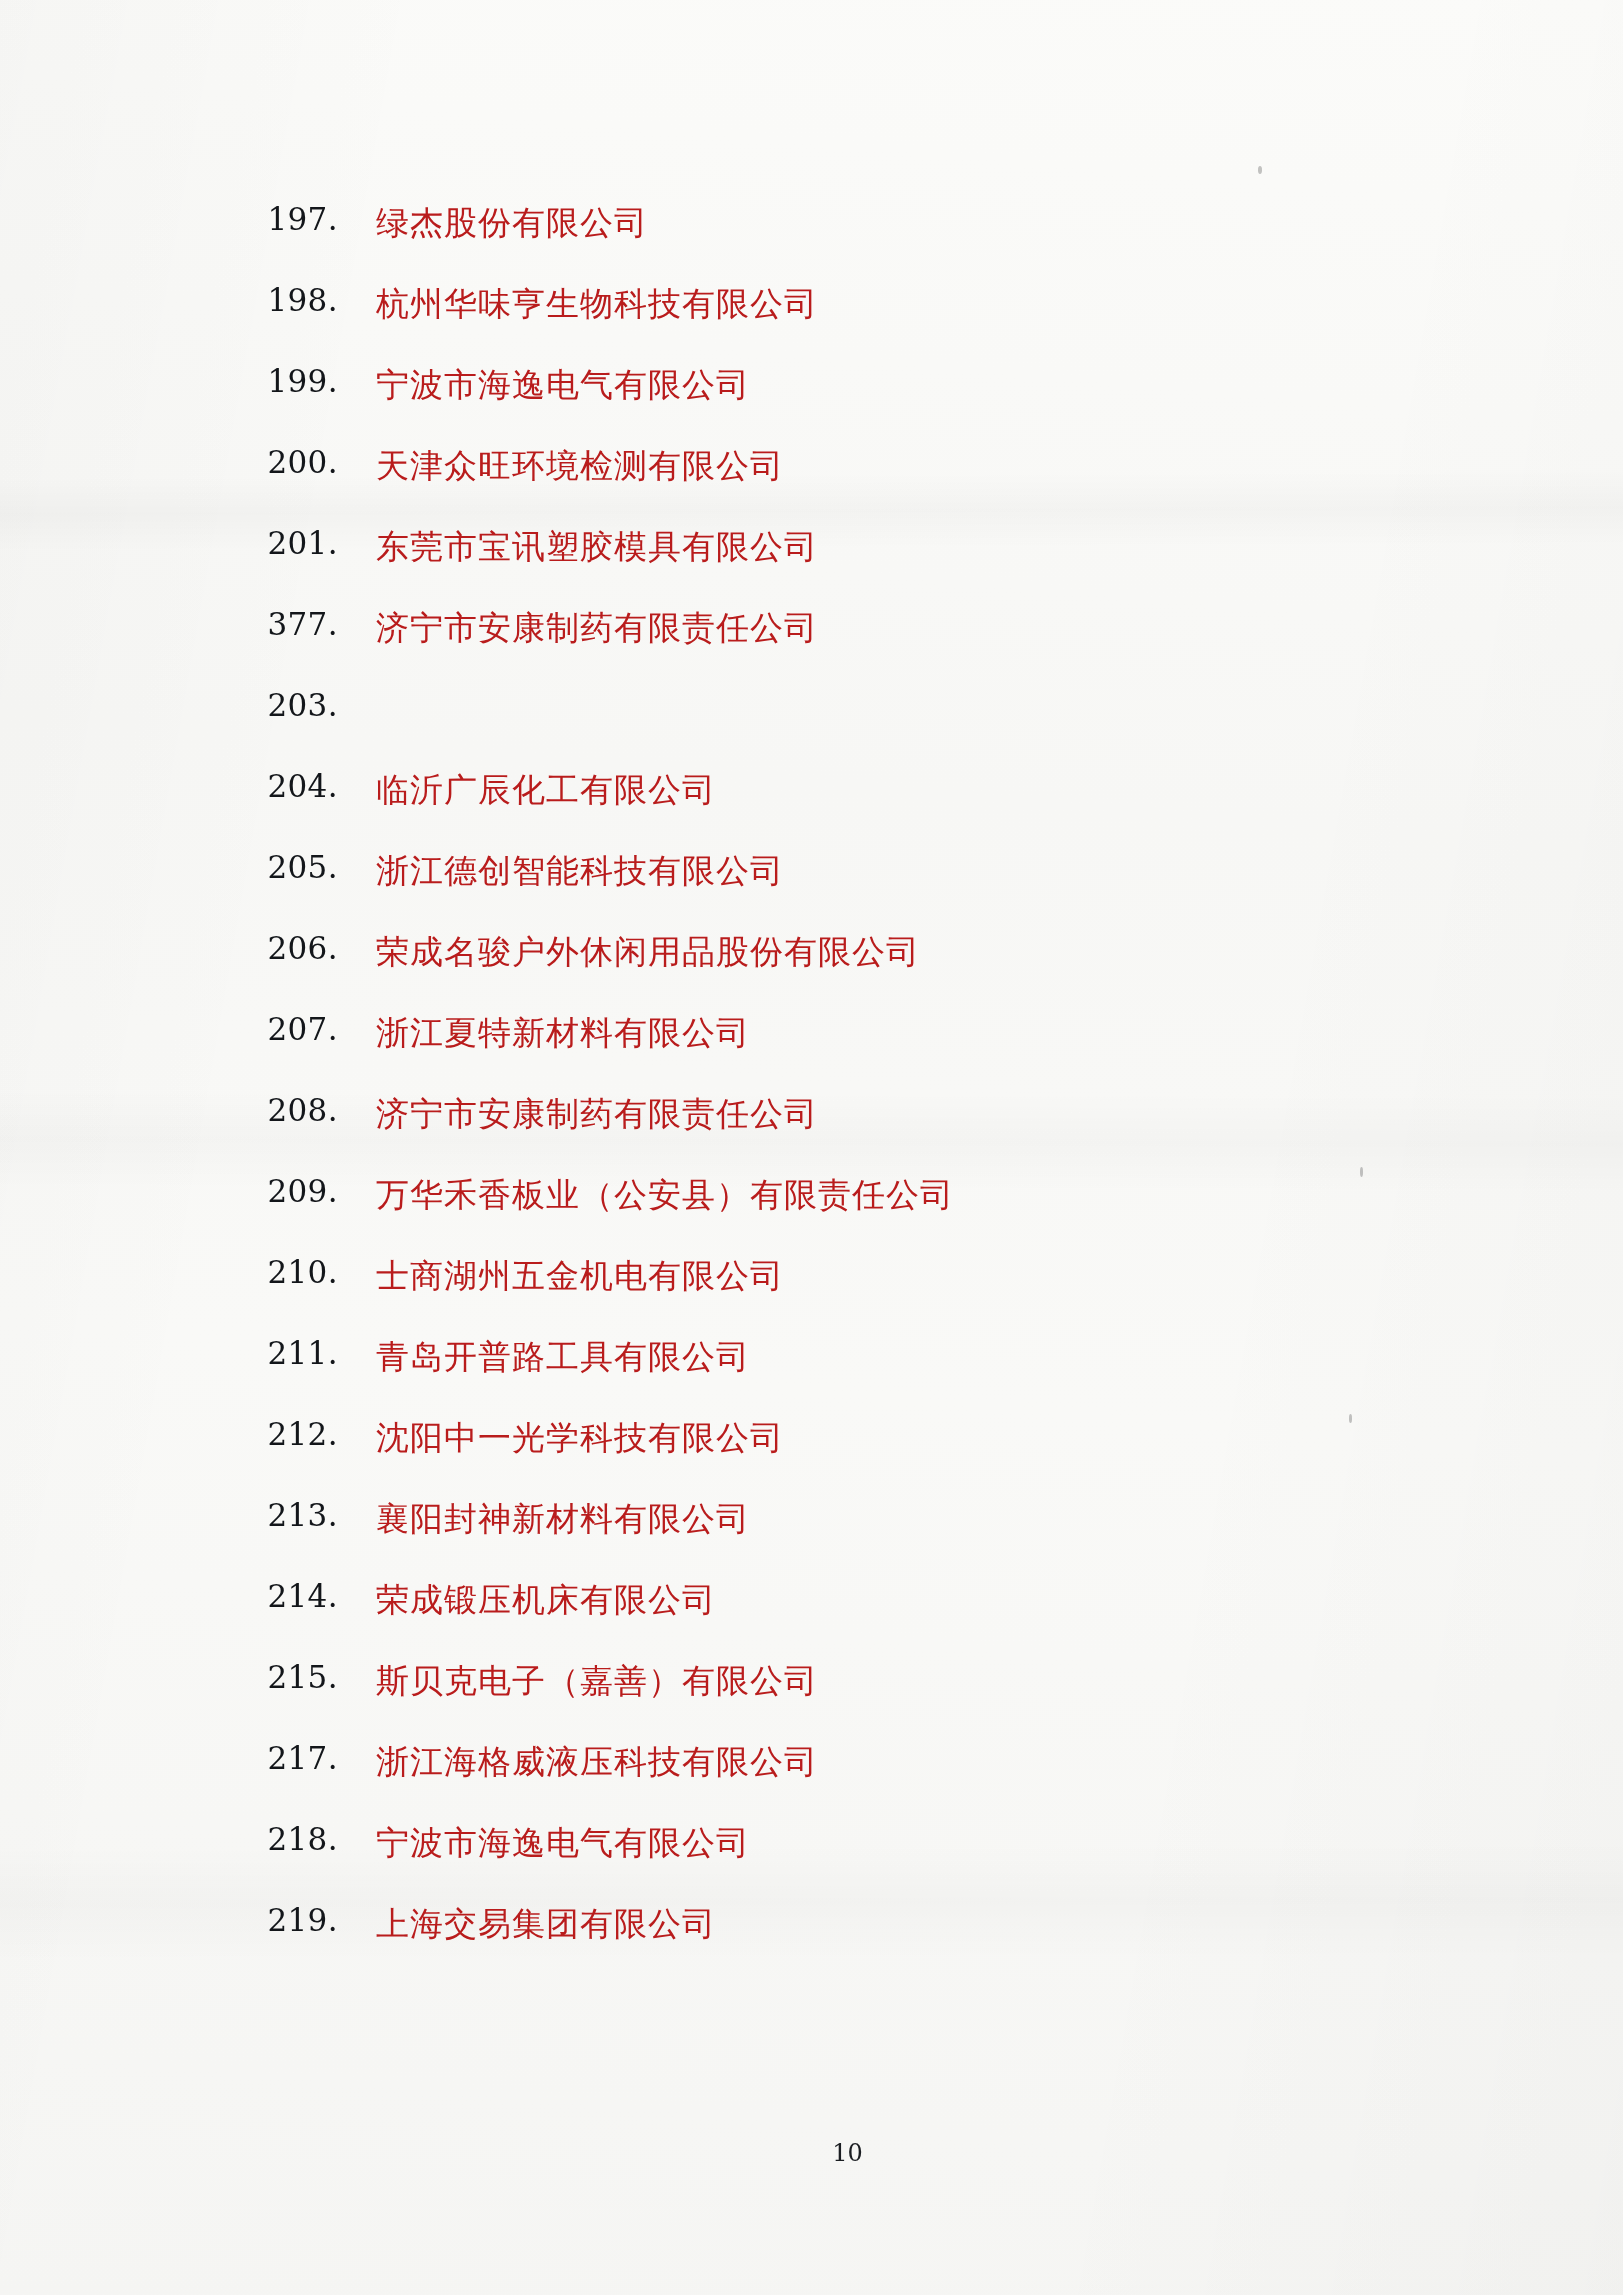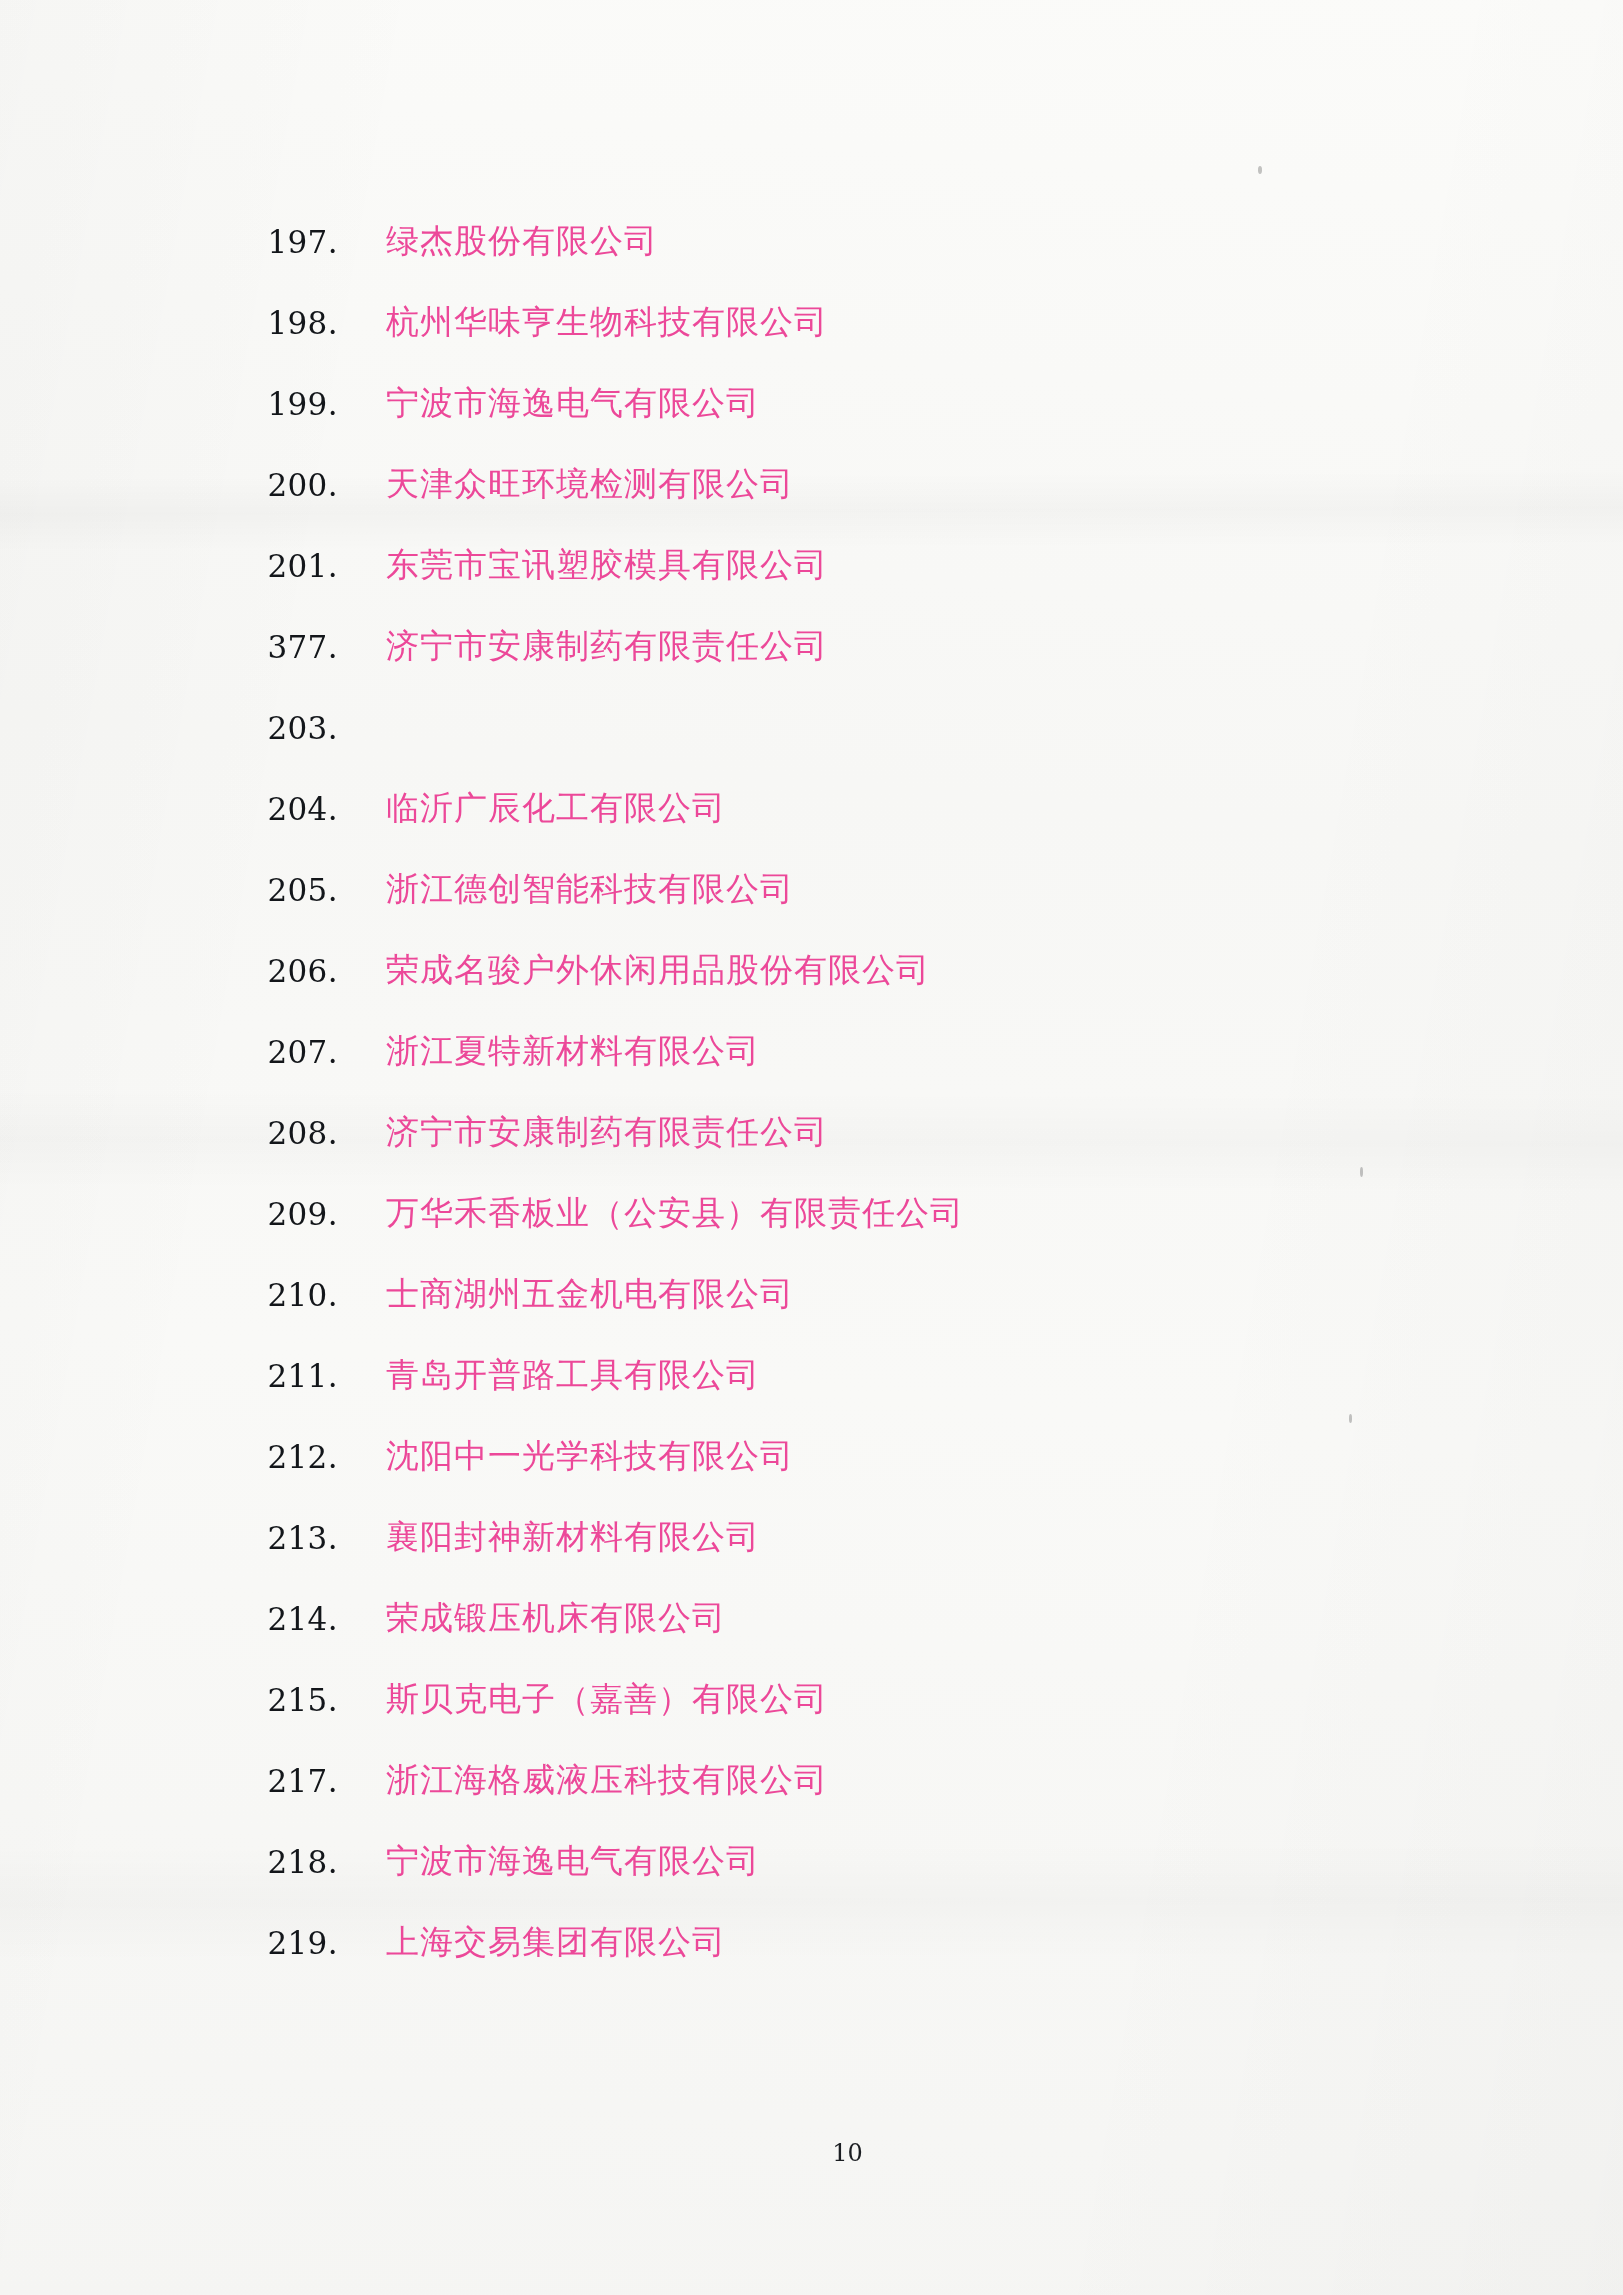--- a/index.html
+++ b/index.html
@@ -64,41 +64,41 @@
 
   .list {
     position: absolute;
     left: 235px;
     top: 201px;
     width: 1184px;
   }
 
   .list-item {
     display: flex;
-    align-items: center;
+    align-items: flex-start;
     height: 81px;
     color: #13161a;
   }
 
   .item-number {
     width: 103px;
     flex: 0 0 103px;
     text-align: right;
     font-size: 31px;
     letter-spacing: 0.4px;
     font-family: "DejaVu Serif", "Liberation Serif", serif;
   }
 
   .item-name {
-    margin-left: 48px;
+    margin-left: 38px;
     font-size: 33px;
     letter-spacing: 1px;
     font-family: "DejaVu Sans", "Liberation Sans", sans-serif;
     font-weight: 400;
-    color: #ec4899;
+    color: #b91c1c;
   }
 
   .page-number {
     position: absolute;
     left: 0;
     top: 2139px;
     width: 1623px;
     text-align: center;
     font-size: 24px;
     color: #1a1d21;

